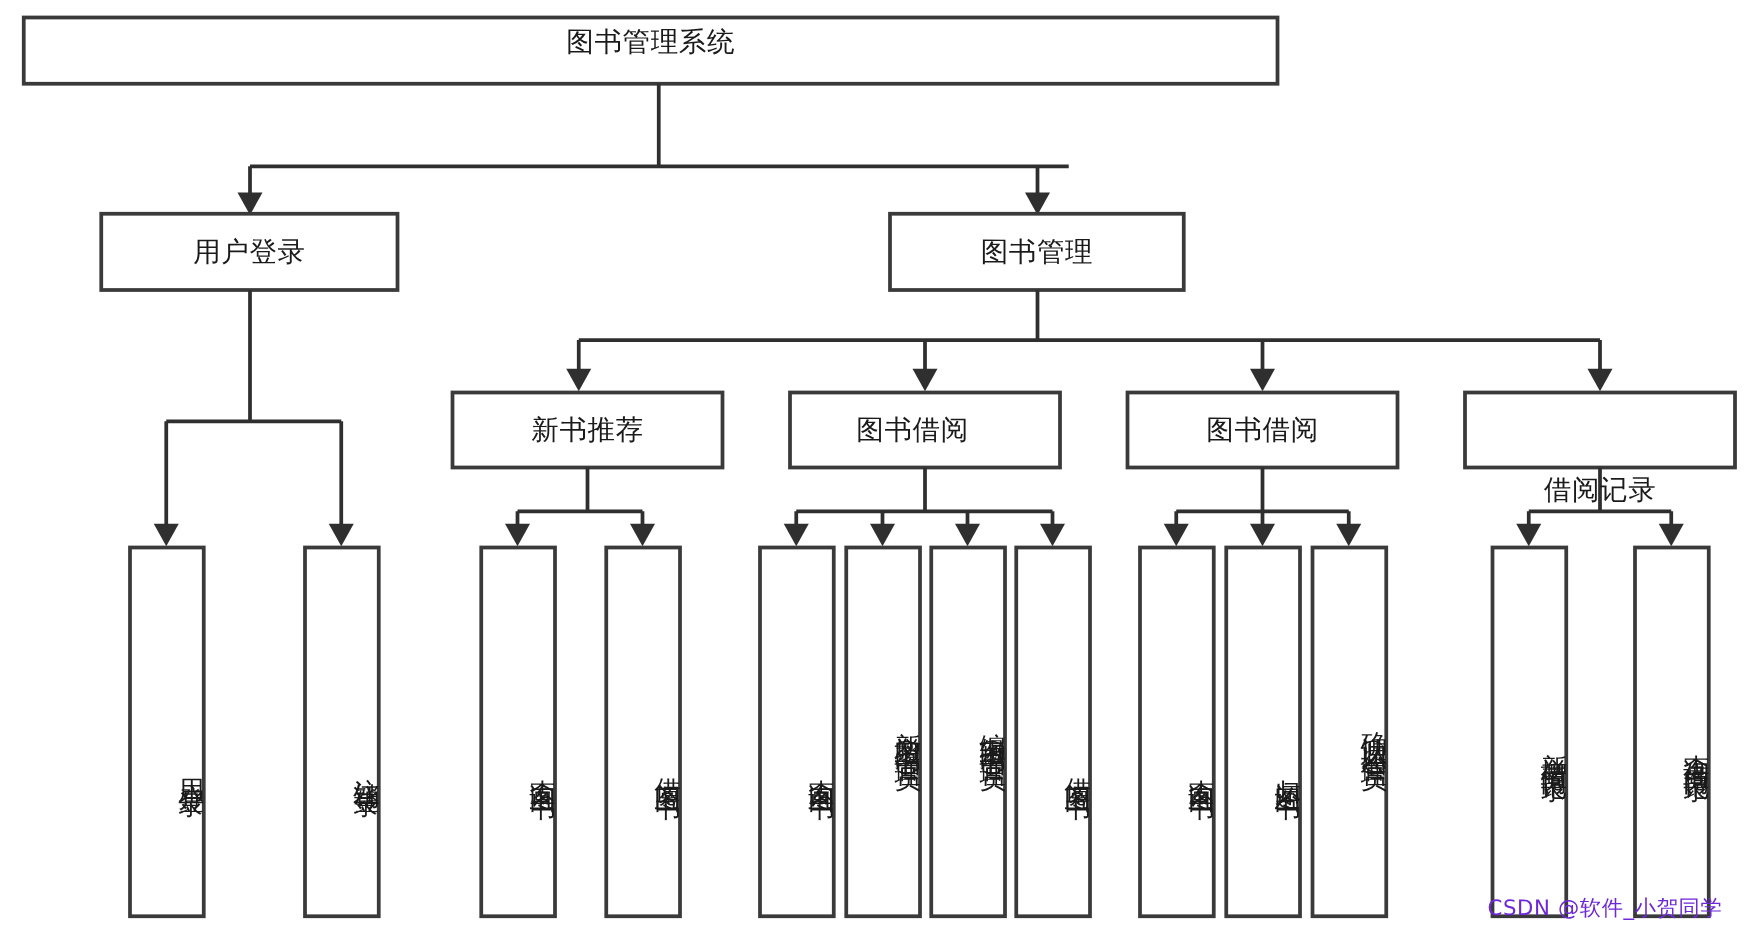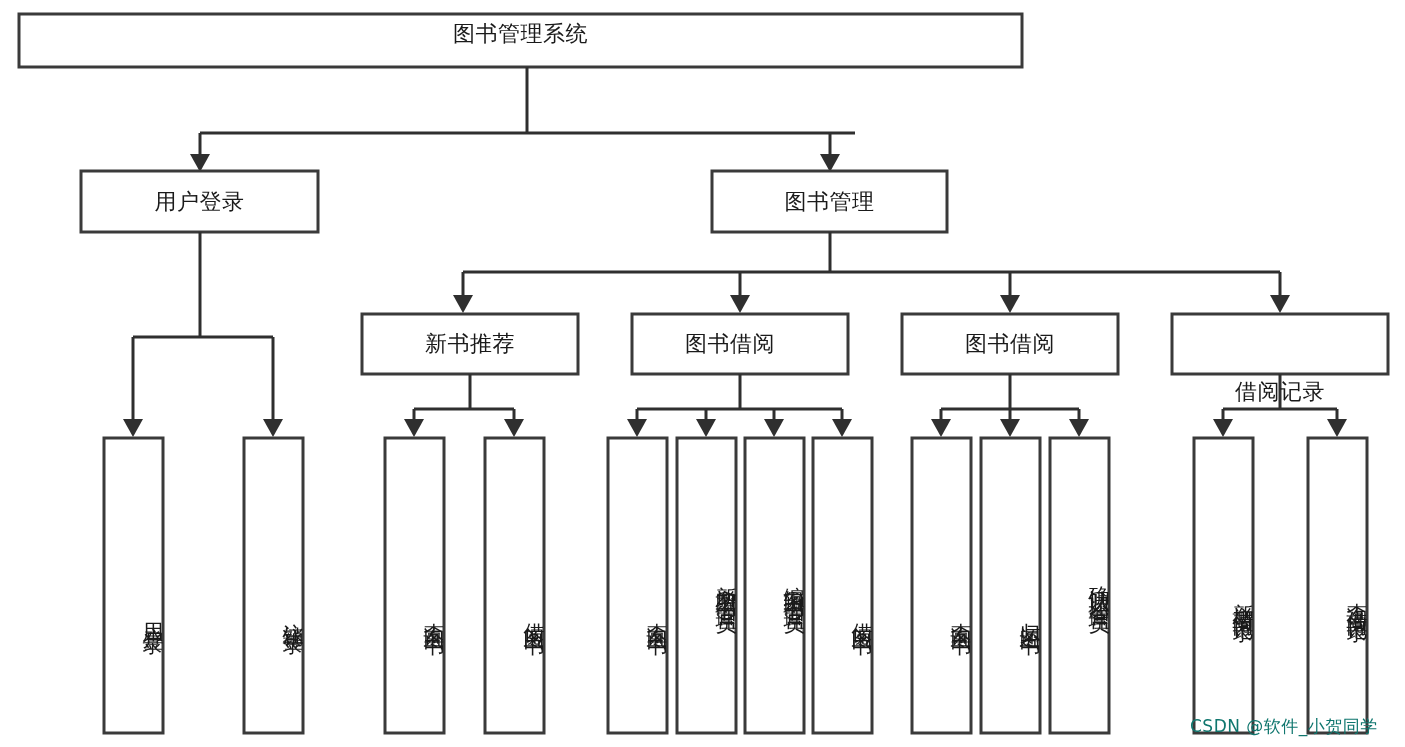--- a/index.html
+++ b/index.html
@@ -62,21 +62,21 @@
     writing-mode: vertical-rl;
     text-orientation: upright;
     letter-spacing: 4px;
     line-height: 1;
     pointer-events: none;
     overflow: hidden;
   }
   .watermark {
     position: absolute;
     font-size: 17px;
-    color: #0f766e;
+    color: #6d28d9;
     white-space: nowrap;
     letter-spacing: 0.5px;
     pointer-events: none;
   }
 </style>
 </head>
 <body>
 
 <div id="diagram-root">
 

